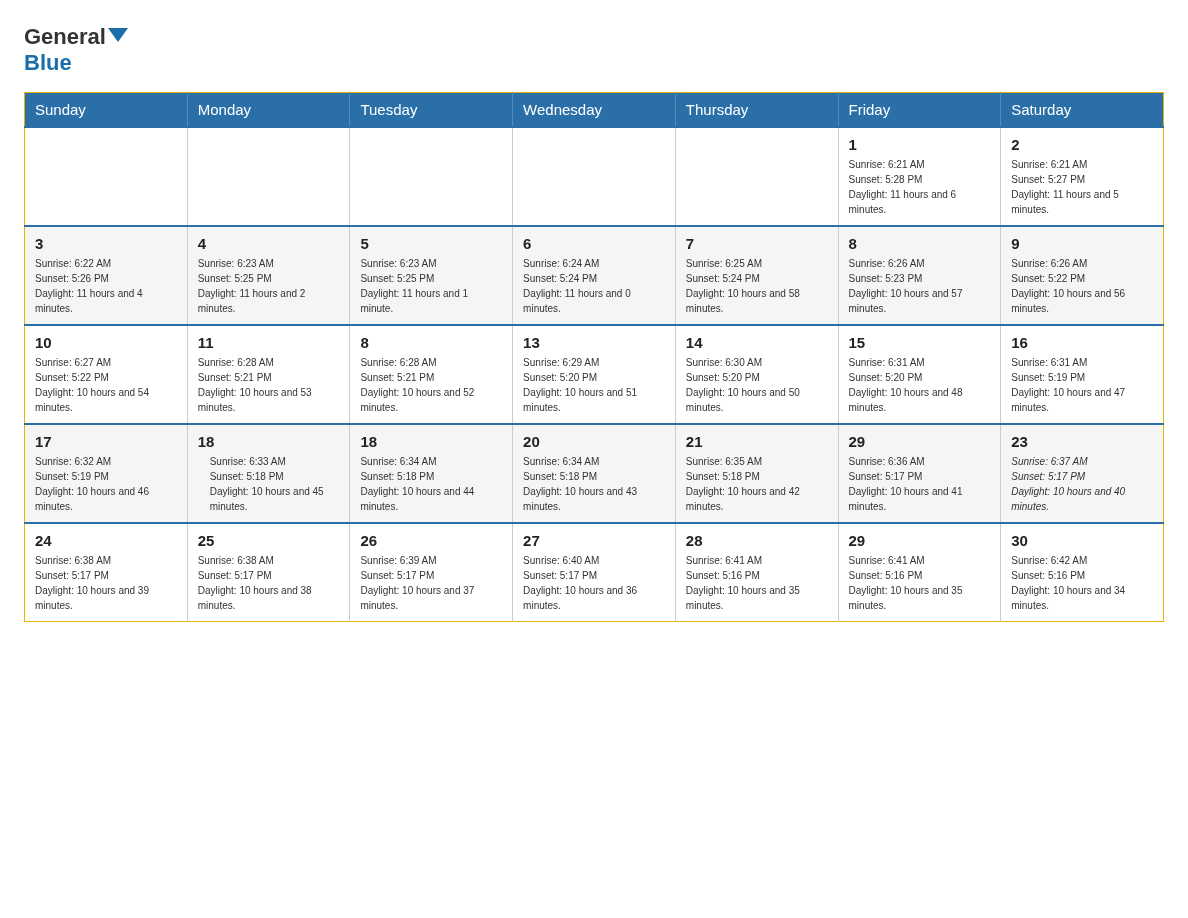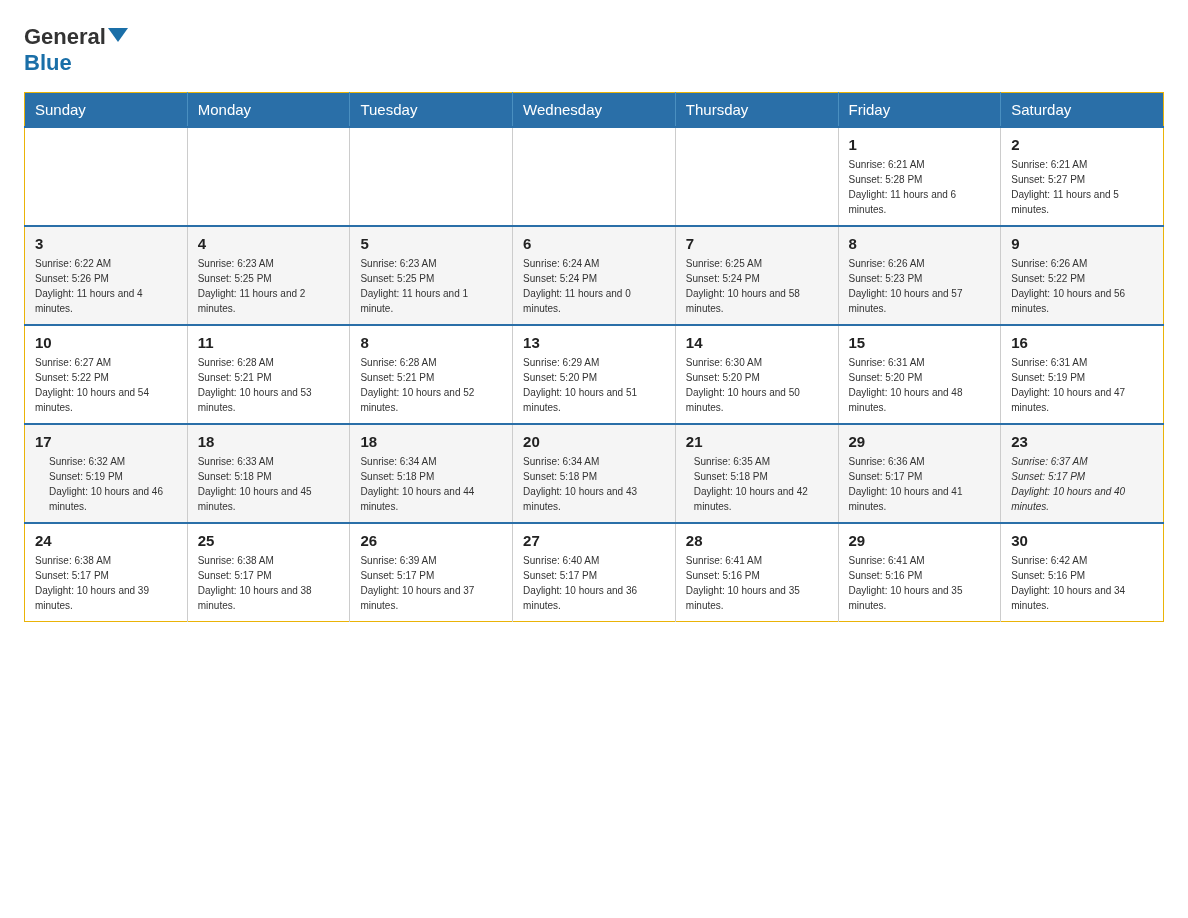--- a/index.html
+++ b/index.html
@@ -246,45 +246,45 @@
         <td>
           <span class="day-num">16</span>
           <div class="day-info" style="white-space: pre-line;">Sunrise: 6:31 AM
 Sunset: 5:19 PM
 Daylight: 10 hours and 47 minutes.</div>
         </td>
       </tr>
       <tr>
         <td>
           <span class="day-num">17</span>
-          <div class="day-info" style="white-space: pre-line; margin-left: 14px;">Sunrise: 6:32 AM
+          <div class="day-info" style="white-space: pre-line;">Sunrise: 6:32 AM
 Sunset: 5:19 PM
 Daylight: 10 hours and 46 minutes.</div>
         </td>
         <td>
           <span class="day-num">18</span>
-          <div class="day-info" style="white-space: pre-line;">Sunrise: 6:33 AM
+          <div class="day-info" style="white-space: pre-line; margin-left: 12px;">Sunrise: 6:33 AM
 Sunset: 5:18 PM
 Daylight: 10 hours and 45 minutes.</div>
         </td>
         <td>
           <span class="day-num">18</span>
           <div class="day-info" style="white-space: pre-line;">Sunrise: 6:34 AM
 Sunset: 5:18 PM
 Daylight: 10 hours and 44 minutes.</div>
         </td>
         <td>
           <span class="day-num">20</span>
           <div class="day-info" style="white-space: pre-line;">Sunrise: 6:34 AM
 Sunset: 5:18 PM
 Daylight: 10 hours and 43 minutes.</div>
         </td>
         <td>
           <span class="day-num">21</span>
-          <div class="day-info" style="white-space: pre-line; margin-left: 8px;">Sunrise: 6:35 AM
+          <div class="day-info" style="white-space: pre-line;">Sunrise: 6:35 AM
 Sunset: 5:18 PM
 Daylight: 10 hours and 42 minutes.</div>
         </td>
         <td>
           <span class="day-num">29</span>
           <div class="day-info" style="white-space: pre-line;">Sunrise: 6:36 AM
 Sunset: 5:17 PM
 Daylight: 10 hours and 41 minutes.</div>
         </td>
         <td>

